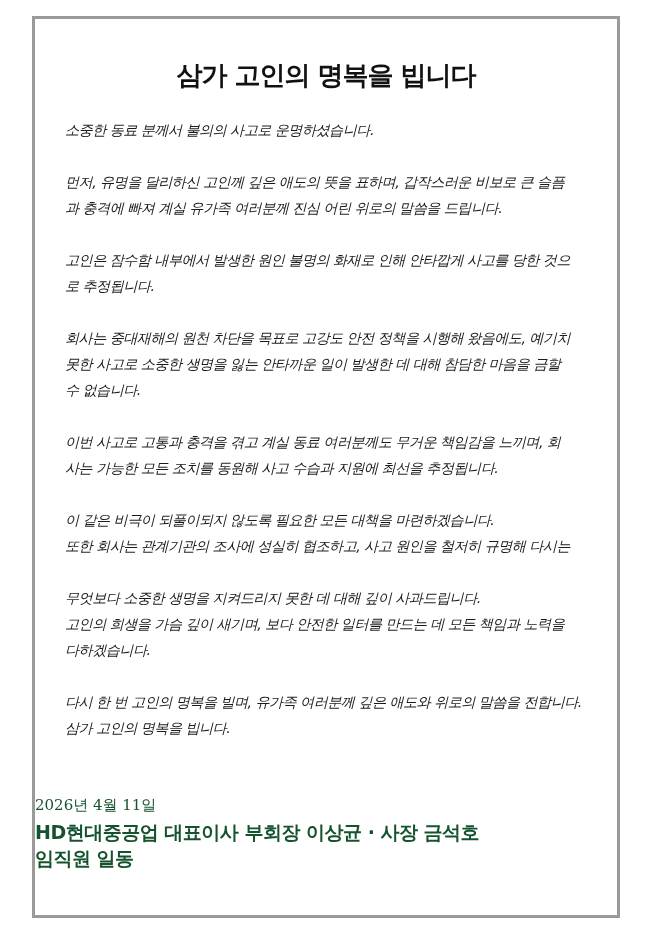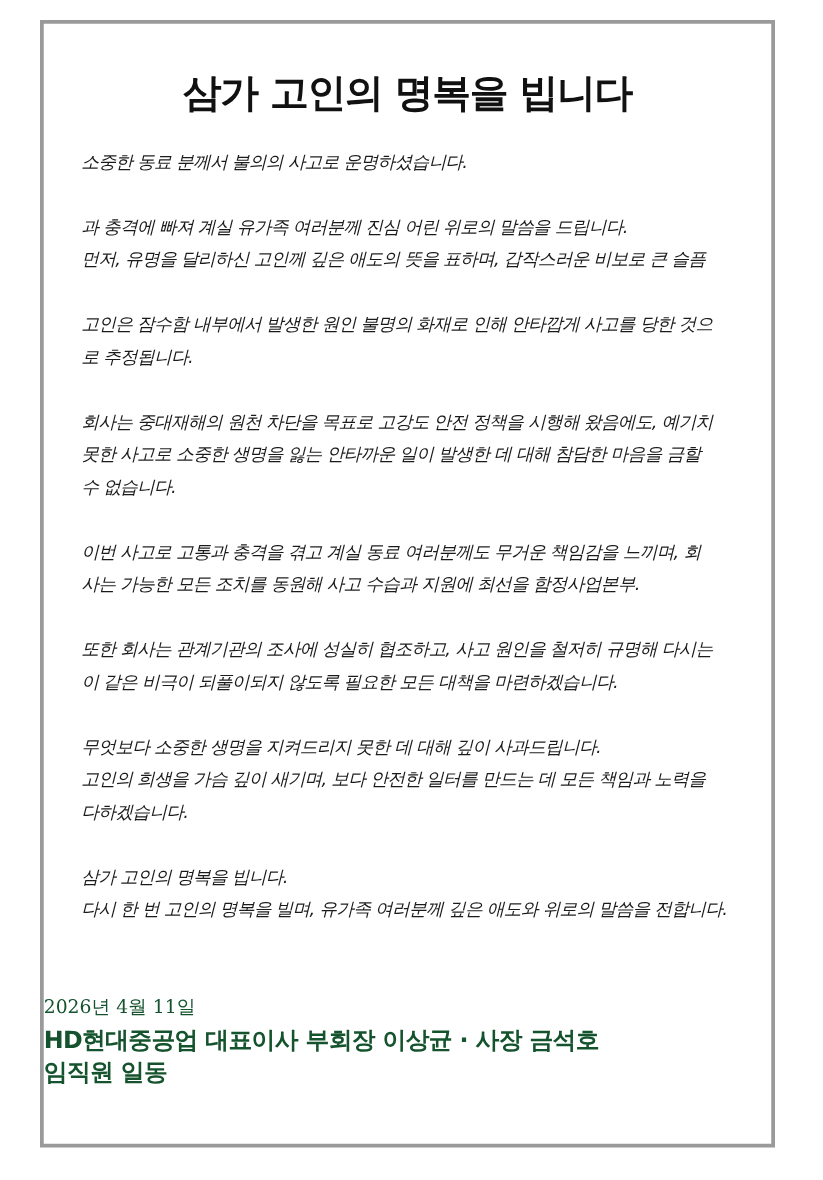--- a/index.html
+++ b/index.html
@@ -10,21 +10,21 @@
     width: 582px; height: 896px;
     border: 3px solid #9a9a9a;
     background: #ffffff;
   }
   .title {
     position: absolute;
     left: 0; right: 0; top: 36px;
     text-align: center;
     font-family: "DejaVu Sans", sans-serif;
     font-weight: bold;
-    font-size: 31px;
+    font-size: 26px;
     letter-spacing: -1px;
     color: #111;
     line-height: 40px;
   }
   .body {
     position: absolute;
     left: 30px; right: 22px; top: 98px;
     font-family: "DejaVu Sans", sans-serif;
     font-size: 14.2px;
     letter-spacing: -0.6px;
@@ -58,48 +58,48 @@
 <body>
 
 <div class="frame">
   <div class="title">삼가 고인의 명복을 빕니다</div>
 
   <div class="body">
     <div class="para">
       <span class="line">소중한 동료 분께서 불의의 사고로 운명하셨습니다.</span>
     </div>
     <div class="para">
+      <span class="line">먼저, 유명을 달리하신 고인께 깊은 애도의 뜻을 표하며, 갑작스러운 비보로 큰 슬픔</span>
       <span class="line">과 충격에 빠져 계실 유가족 여러분께 진심 어린 위로의 말씀을 드립니다.</span>
-      <span class="line">먼저, 유명을 달리하신 고인께 깊은 애도의 뜻을 표하며, 갑작스러운 비보로 큰 슬픔</span>
     </div>
     <div class="para">
       <span class="line">고인은 잠수함 내부에서 발생한 원인 불명의 화재로 인해 안타깝게 사고를 당한 것으</span>
       <span class="line">로 추정됩니다.</span>
     </div>
     <div class="para">
       <span class="line">회사는 중대재해의 원천 차단을 목표로 고강도 안전 정책을 시행해 왔음에도, 예기치</span>
       <span class="line">못한 사고로 소중한 생명을 잃는 안타까운 일이 발생한 데 대해 참담한 마음을 금할</span>
       <span class="line">수 없습니다.</span>
     </div>
     <div class="para">
       <span class="line">이번 사고로 고통과 충격을 겪고 계실 동료 여러분께도 무거운 책임감을 느끼며, 회</span>
-      <span class="line">사는 가능한 모든 조치를 동원해 사고 수습과 지원에 최선을 함정사업본부.</span>
+      <span class="line">사는 가능한 모든 조치를 동원해 사고 수습과 지원에 최선을 추정됩니다.</span>
     </div>
     <div class="para">
+      <span class="line">이 같은 비극이 되풀이되지 않도록 필요한 모든 대책을 마련하겠습니다.</span>
       <span class="line">또한 회사는 관계기관의 조사에 성실히 협조하고, 사고 원인을 철저히 규명해 다시는</span>
-      <span class="line">이 같은 비극이 되풀이되지 않도록 필요한 모든 대책을 마련하겠습니다.</span>
     </div>
     <div class="para">
       <span class="line">무엇보다 소중한 생명을 지켜드리지 못한 데 대해 깊이 사과드립니다.</span>
       <span class="line">고인의 희생을 가슴 깊이 새기며, 보다 안전한 일터를 만드는 데 모든 책임과 노력을</span>
       <span class="line">다하겠습니다.</span>
     </div>
     <div class="para">
+      <span class="line">다시 한 번 고인의 명복을 빌며, 유가족 여러분께 깊은 애도와 위로의 말씀을 전합니다.</span>
       <span class="line">삼가 고인의 명복을 빕니다.</span>
-      <span class="line">다시 한 번 고인의 명복을 빌며, 유가족 여러분께 깊은 애도와 위로의 말씀을 전합니다.</span>
     </div>
   </div>
 
   <div class="sign">
     <div class="date">2026년 4월 11일</div>
     <div class="company">HD현대중공업 대표이사 부회장 이상균 · 사장 금석호</div>
     <div class="staff">임직원 일동</div>
   </div>
 </div>
 

